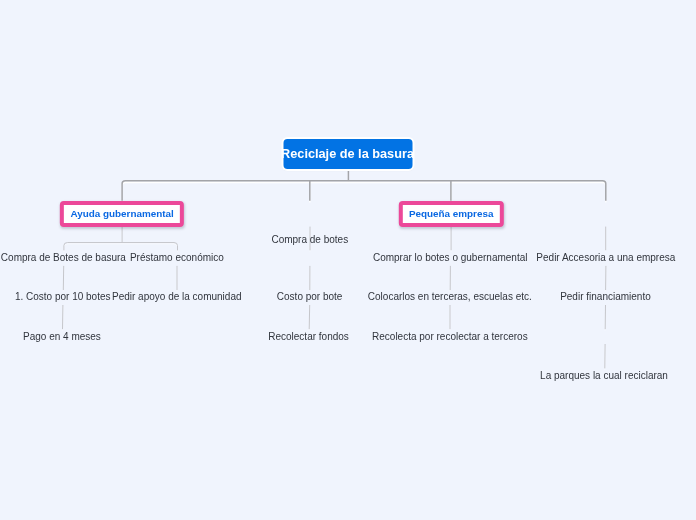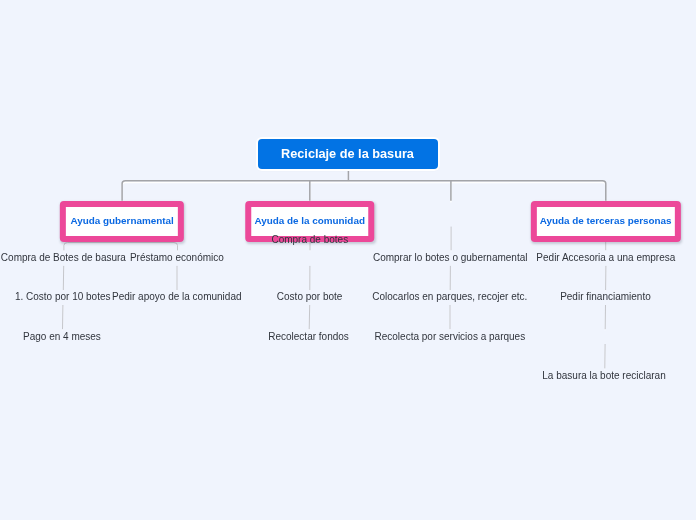--- a/index.html
+++ b/index.html
@@ -8,31 +8,31 @@
   body {
     width:696px; height:520px;
     background:#f0f4fd;
     font-family:"Liberation Sans", sans-serif;
     overflow:hidden;
   }
   #canvas { position:relative; width:696px; height:520px; }
   svg.links { position:absolute; left:0; top:0; width:696px; height:520px; pointer-events:none; }
   .node { position:absolute; box-sizing:border-box; white-space:nowrap; }
   .root {
-    left:347.5px; top:138.6px; height:30.1px; width:180px;
+    left:347.5px; top:138.6px; height:30.1px; width:129px;
     background:#0273e4; color:#ffffff; border-radius:4px;
     font-weight:bold; font-size:12.72px;
     line-height:1; padding-top:0.9px;
     display:flex; align-items:center; justify-content:center;
     transform:translateX(-50%);
     box-shadow:0 0 0 2px #ffffff, 0 1px 2px rgba(30,35,60,0.16);
   }
   .l2 {
-    top:200.9px; height:41px;
-    background:#ffffff; color:#0a68e2; border:6px solid #ec4899; border-radius:4px;
+    top:200.9px; height:26px;
+    background:#ffffff; color:#0a68e2; border:4px solid #ec4899; border-radius:4px;
     font-weight:bold; font-size:9.9px;
     line-height:1; padding-bottom:0.6px;
     display:flex; align-items:center; justify-content:center;
     transform:translateX(-50%);
     box-shadow:1px 1.5px 2.5px rgba(30,35,60,0.2);
   }
   .leaf {
     color:#31353d; font-size:10px; text-align:left;
     transform:translateX(-50%);
     line-height:10px;
@@ -88,34 +88,33 @@
       <path d="M605.7,226.6 L605.7,250.3"></path>
       <path d="M605.9,265.9 L605.6,290.1"></path>
       <path d="M605.5,305.0 L605.2,329.2"></path>
       <path d="M605.1,344.0 L604.8,368.4"></path>
     </g>
   </svg>
 
   <div class="node root">Reciclaje de la basura</div>
 
   <div class="node l2" style="left:122.1px;width:124.3px">Ayuda gubernamental</div>
-  <div class="node l2" style="left:309.7px;width:129.5px">Ayuda de la comunidad</div>
-  <div class="node l2" style="left:605.6px;width:150.3px">Ayuda de terceras personas</div>
+  <div class="node l2" style="left:451.2px;width:104.4px">Pequeña empresa</div>
 
   <div class="node leaf" style="left:63.40px;top:253.2px">Compra de Botes de basura</div>
   <div class="node leaf" style="left:62.70px;top:291.9px">1. Costo por 10 botes</div>
   <div class="node leaf" style="left:61.95px;top:332.2px">Pago en 4 meses</div>
 
   <div class="node leaf" style="left:176.85px;top:253.2px">Préstamo económico</div>
   <div class="node leaf" style="left:176.75px;top:291.9px">Pedir apoyo de la comunidad</div>
 
   <div class="node leaf" style="left:309.80px;top:235px">Compra de botes</div>
   <div class="node leaf" style="left:309.65px;top:291.9px">Costo por bote</div>
   <div class="node leaf" style="left:308.55px;top:332.2px">Recolectar fondos</div>
 
   <div class="node leaf" style="left:450.20px;top:253.2px">Comprar lo botes o gubernamental</div>
-  <div class="node leaf" style="left:449.80px;top:291.9px">Colocarlos en parques, recojer etc.</div>
-  <div class="node leaf" style="left:449.85px;top:332.2px">Recolecta por servicios a parques</div>
+  <div class="node leaf" style="left:449.80px;top:291.9px">Colocarlos en terceras, escuelas etc.</div>
+  <div class="node leaf" style="left:449.85px;top:332.2px">Recolecta por recolectar a terceros</div>
 
   <div class="node leaf" style="left:605.85px;top:253.2px">Pedir Accesoria a una empresa</div>
   <div class="node leaf" style="left:605.45px;top:291.9px">Pedir financiamiento</div>
-  <div class="node leaf" style="left:604.00px;top:371.2px">La basura la bote reciclaran</div>
+  <div class="node leaf" style="left:604.00px;top:371.2px">La parques la cual reciclaran</div>
 </div>
 
 </body></html>

